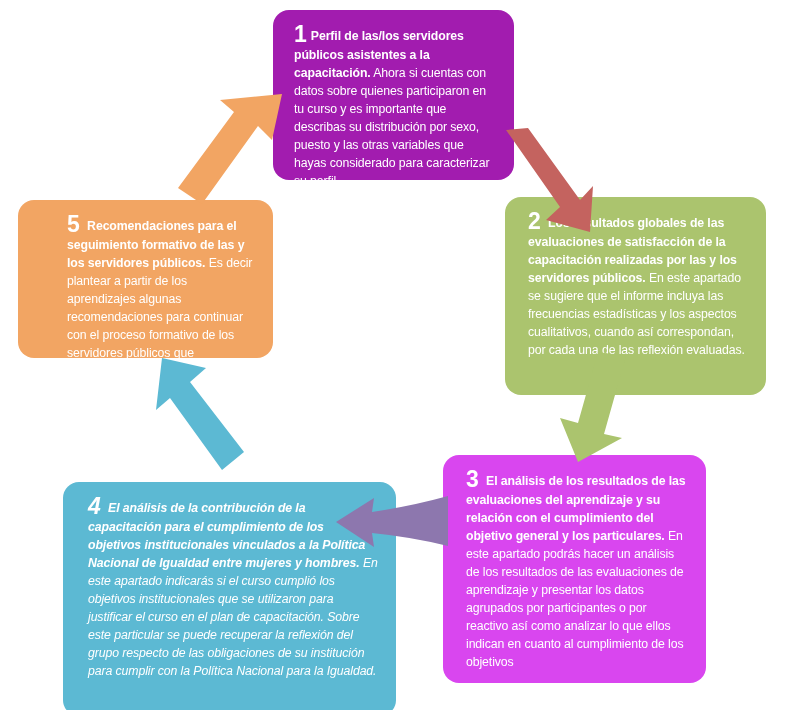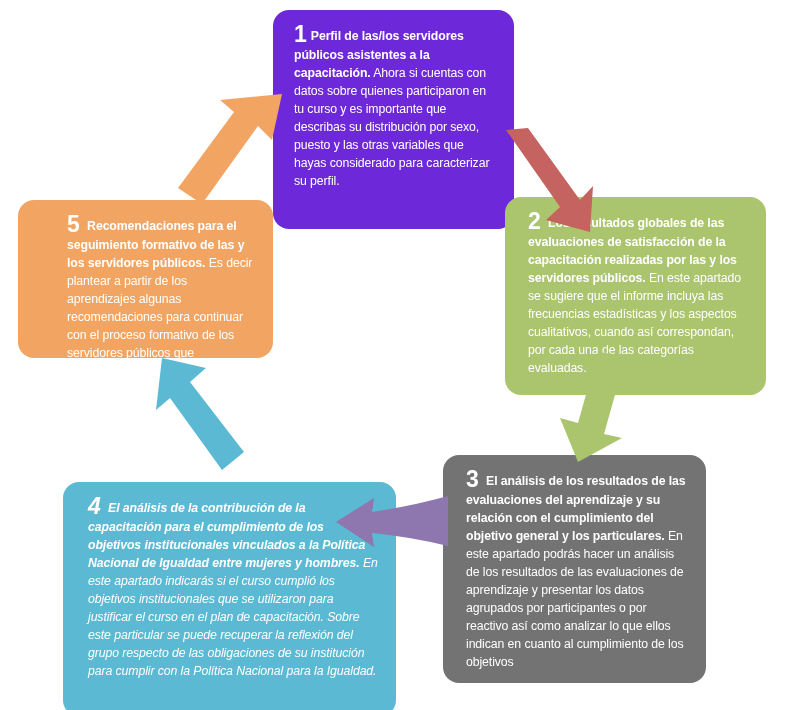--- a/index.html
+++ b/index.html
@@ -36,23 +36,23 @@
     vertical-align: -2px;
     padding-right: 4px;
     letter-spacing: 0px;
   }
   .lead {
     font-weight: bold;
   }
   .body { font-weight: normal; }
 
   
-  #node-1 { left: 273px;  top: 10px;  width: 241px;  height: 219px; background: #6d28d9; }
+  #node-1 { left: 273px;  top: 10px;  width: 241px;  height: 170px; background: #a21caf; }
   #node-2 { left: 505px;  top: 197px; width: 261px;  height: 198px; background: #abc46e; }
-  #node-3 { left: 443px;  top: 455px; width: 263px;  height: 228px; background: #737373; }
+  #node-3 { left: 443px;  top: 455px; width: 263px;  height: 228px; background: #d946ef; }
   #node-4 { left: 63px;   top: 482px; width: 333px;  height: 234px; background: #5cb9d3; font-style: italic; }
   #node-5 { left: 18px;   top: 200px; width: 255px;  height: 158px; background: #f2a563; padding-left: 41px; }
 
   #node-1 .node-text { padding-left: 4px; }
   #node-2 .node-text { padding-left: 6px; }
   #node-3 .node-text { padding-left: 6px; }
   #node-4 .node-text { padding-left: 8px; }
   #node-5 .node-text { padding-left: 8px; }
 
   .arrow {
@@ -70,21 +70,21 @@
 <div id="diagram">
 
   <div class="node" id="node-1">
     <div class="node-text">
       <span class="node-num">1</span><span class="lead">Perfil de las/los servidores públicos asistentes a la capacitación.</span><span class="body"> Ahora si cuentas con datos sobre quienes participaron en tu curso y es importante que describas su distribución por sexo, puesto y las otras variables que hayas considerado para caracterizar su perfil.</span>
     </div>
   </div>
 
   <div class="node" id="node-2">
     <div class="node-text">
-      <span class="node-num">2</span><span class="lead"> Los resultados globales de las evaluaciones de satisfacción de la capacitación realizadas por las y los servidores públicos.</span><span class="body"> En este apartado se sugiere que el informe incluya las frecuencias estadísticas y los aspectos cualitativos, cuando así correspondan, por cada una de las categorías evaluadas.</span>
+      <span class="node-num">2</span><span class="lead"> Los resultados globales de las evaluaciones de satisfacción de la capacitación realizadas por las y los servidores públicos.</span><span class="body"> En este apartado se sugiere que el informe incluya las frecuencias estadísticas y los aspectos cualitativos, cuando así correspondan, por cada una de las reflexión evaluadas.</span>
     </div>
   </div>
 
   <div class="node" id="node-3">
     <div class="node-text">
       <span class="node-num">3</span><span class="lead"> El análisis de los resultados de las evaluaciones del aprendizaje y su relación con el cumplimiento del objetivo general y los particulares.</span><span class="body"> En este apartado podrás hacer un análisis de los resultados de las evaluaciones de aprendizaje y presentar los datos agrupados por participantes o por reactivo así como analizar lo que ellos indican en cuanto al cumplimiento de los objetivos</span>
     </div>
   </div>
 
   <div class="node" id="node-4">

